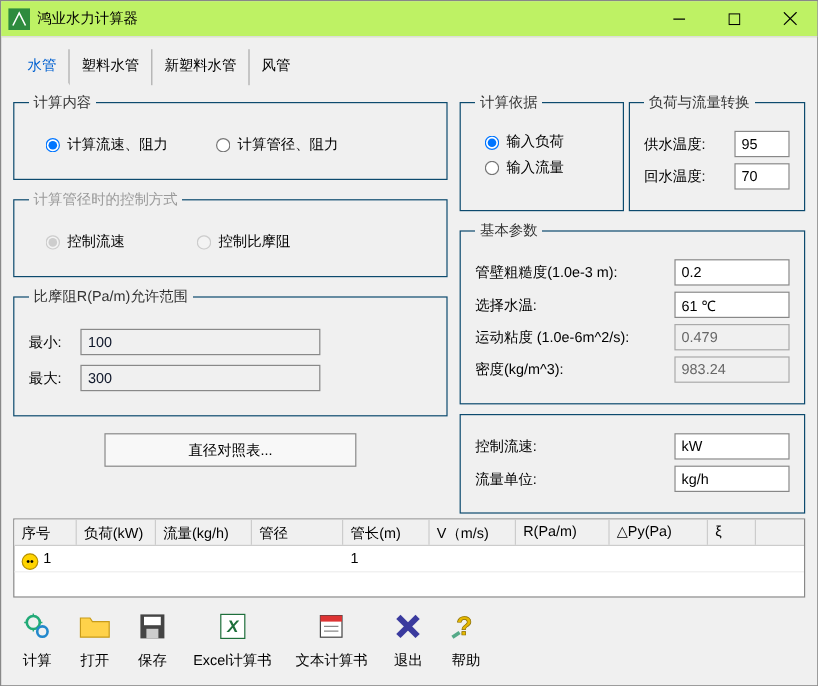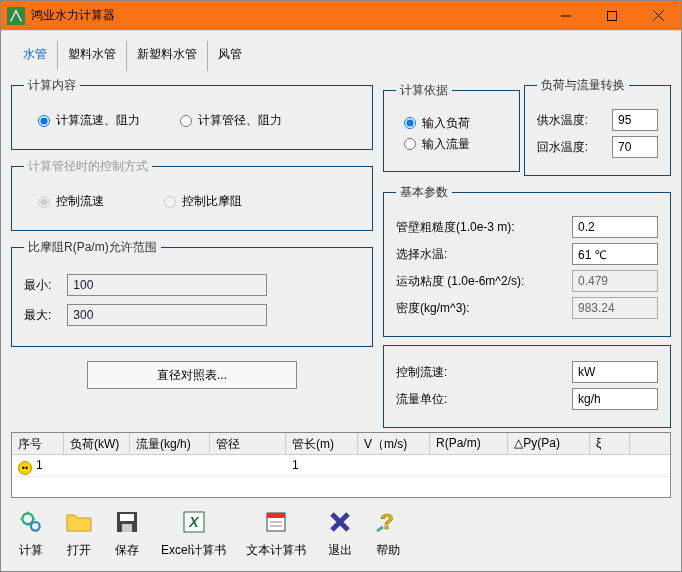--- a/index.html
+++ b/index.html
@@ -1,18 +1,18 @@
 <!DOCTYPE html>
 <html><head>
 <meta charset="utf-8">
 <style>
   * { box-sizing: border-box; margin: 0; padding: 0; }
   html, body { width: 682px; height: 572px; font-family: "Microsoft YaHei", "SimSun", sans-serif; font-size: 12px; background: #f0f0f0; }
   .window { width: 682px; height: 572px; border: 1px solid #888; background: #f0f0f0; display: flex; flex-direction: column; }
-  .titlebar { height: 30px; background: #f97316; display: flex; align-items: center; border-bottom: 1px solid #ddd; }
+  .titlebar { height: 30px; background: #bef264; display: flex; align-items: center; border-bottom: 1px solid #ddd; }
   .titlebar .icon { width: 18px; height: 18px; background: #2e8b3e; margin: 0 6px; display: flex; align-items: center; justify-content: center; color: #fff; font-size: 12px; }
   .titlebar .title { flex: 1; }
   .titlebar .controls { display: flex; }
   .titlebar .ctrl { width: 46px; height: 30px; display: flex; align-items: center; justify-content: center; font-size: 14px; }
   .titlebar .ctrl svg { pointer-events: none; }
   .tabs { display: flex; padding: 10px 12px 0 12px; }
   .tab { padding: 5px 10px 6px; border-right: 1px solid #aaa; cursor: pointer; }
   .tab.active { color: #0060d0; border-bottom: 2px solid #f0f0f0; position: relative; }
   .tab:last-child { border-right: none; }
   .body { display: flex; padding: 6px 10px 4px 10px; gap: 10px; }
@@ -22,22 +22,22 @@
   legend { padding: 0 4px; color: #333; }
   .row { display: flex; align-items: center; gap: 8px; margin: 4px 0; }
   .radio { display: flex; align-items: center; gap: 6px; }
   input[type=radio] { width: 12px; height: 12px; }
   input[type=radio]:disabled + span { color: #000000; }
   label { white-space: nowrap; }
   .txt { border: 1px solid #888; padding: 3px 5px; font-size: 12px; width: 60px; background: #fff; margin-left: 16px; }
   .txt.ro { background: #f0f0f0; color: #666; border-color:#aaa; }
   .wide-btn { width: 210px; height: 28px; border: 1px solid #888; background: #f8f8f8; margin: 6px auto 2px; display: flex; align-items: center; justify-content: center; cursor: pointer; }
   .pair { display:flex; justify-content:space-between; align-items:center; margin:5px 0; gap:8px;}
-  .pair .txt { width: 86px; }
-  .grp-row { display:flex; gap:4px;align-items:center; }
+  .pair .txt { width: 96px; }
+  .grp-row { display:flex; gap:4px; }
   .grp-row fieldset { flex:1; }
   .load-conv .pair .txt { width: 46px; }
   .grid-wrap { margin: 0 10px; border: 1px solid #888; height: 98px; background: #fff; }
   .grid-head { display: flex; background: #f0f0f0; border-bottom: 1px solid #ccc; height: 22px; }
   .grid-head .gh { border-right: 1px solid #ccc; padding: 3px 6px; overflow:hidden; white-space:nowrap; }
   .grid-row { display:flex; height:22px; border-bottom:1px solid #eee; }
   .grid-row .gc { border-right:1px solid transparent; padding:3px 6px; overflow:hidden; white-space:nowrap;}
   .gw0{width:52px} .gw1{width:66px} .gw2{width:80px} .gw3{width:76px} .gw4{width:72px} .gw5{width:72px} .gw6{width:78px} .gw7{width:82px} .gw8{width:40px}
   .smiley { width:14px; height:14px; border-radius:50%; background:#ffd400; border:1px solid #b58f00; display:inline-flex; align-items:center; justify-content:center; font-size:9px; margin-right:4px; position:relative; top:2px;}
   .toolbar { display:flex; align-items:center; gap:8px; padding:6px 10px 8px; }

